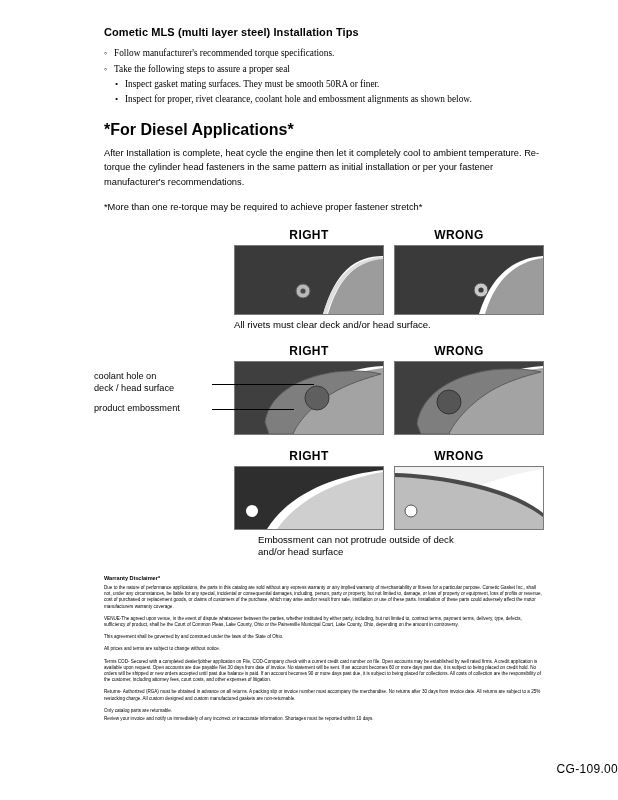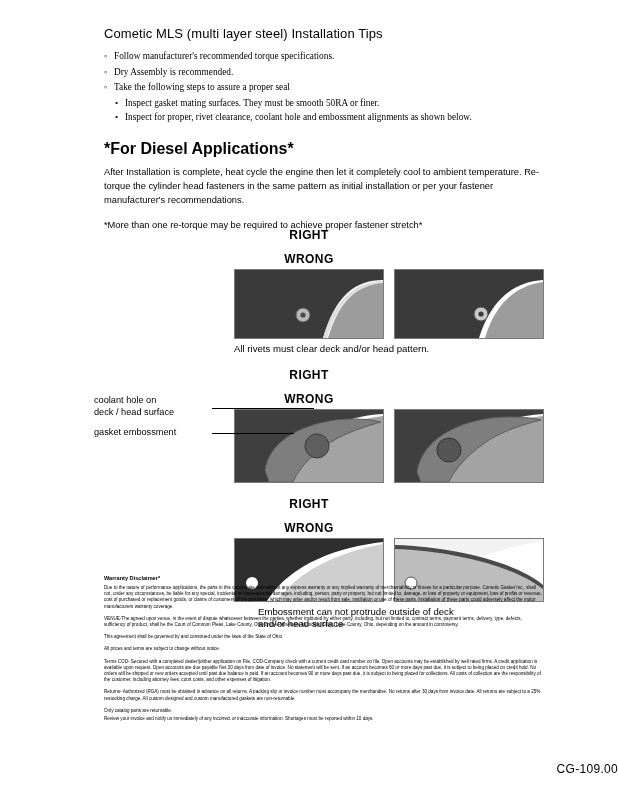--- a/index.html
+++ b/index.html
@@ -23,22 +23,22 @@
     background: #fff;
   }
   .content {
     position: absolute;
     left: 104px;
     top: 26px;
     width: 440px;
   }
 
   h1.title {
-    font-size: 13px;
-    font-weight: normal;
+    font-size: 11px;
+    font-weight: bold;
     margin: 0 0 8px 0;
     letter-spacing: 0.1px;
   }
 
   ul.bullets {
     list-style: none;
     margin: 0;
     padding: 0;
     font-family: Liberation Serif, serif;
   }
@@ -93,22 +93,21 @@
     left: 104px;
     top: 228px;
     width: 440px;
   }
   .fig-row {
     position: relative;
     width: 440px;
   }
   .fig-labels {
     display: flex;
-    gap: 10px;
-    flex-direction: column;
+    gap: 0;
   }
   .fig-label {
     font-size: 12px;
     font-weight: bold;
     text-align: center;
     letter-spacing: 0.4px;
   }
   .fig-imgs {
     display: flex;
     gap: 10px;
@@ -171,21 +170,20 @@
 </head>
 <body>
 
 <div class="page">
 
   <div class="content">
     <h1 class="title">Cometic MLS (multi layer steel) Installation Tips</h1>
 
     <ul class="bullets">
       <li>Follow manufacturer's recommended torque specifications.</li>
-      <li>Dry Assembly is recommended.</li>
       <li>
         <span>Take the following steps to assure a proper seal</span>
         <ul class="subbullets">
           <li>Inspect gasket mating surfaces.  They must be smooth 50RA or finer.</li>
           <li>Inspect for proper, rivet clearance, coolant hole and embossment alignments as shown below.</li>
         </ul>
       </li>
     </ul>
 
     <h2 class="subhead">*For Diesel Applications*</h2>
@@ -214,21 +212,21 @@
         <div class="fig-box" style="width:148px;height:68px;">
           <svg width="148" height="68" viewBox="0 0 148 68">
             <rect x="0" y="0" width="148" height="68" fill="#ffffff"></rect>
             <path d="M0,0 L148,0 L148,10 C118,12 96,30 84,68 L0,68 Z" fill="#3a3a3a"></path>
             <path d="M148,12 C120,16 100,34 90,68 L148,68 Z" fill="#9c9c9c"></path>
             <circle cx="86" cy="44" r="7" fill="#c9c9c9" stroke="#4a4a4a" stroke-width="1"></circle>
             <circle cx="86" cy="44" r="2.6" fill="#3a3a3a"></circle>
           </svg>
         </div>
       </div>
-      <p class="caption">All rivets must clear deck and/or head pattern.</p>
+      <p class="caption">All rivets must clear deck and/or head surface.</p>
     </div>
 
     <div class="fig-row" style="margin-left:130px; width:310px; margin-top:12px;">
       <div class="fig-labels">
         <div class="fig-label" style="width:150px;">RIGHT</div>
         <div class="fig-label" style="width:150px;">WRONG</div>
       </div>
       <div class="fig-imgs" style="margin-top:3px;">
         <div class="fig-box" style="width:148px;height:72px;">
           <svg width="148" height="72" viewBox="0 0 148 72">
@@ -250,21 +248,21 @@
         </div>
       </div>
 
       <div class="callout" style="left:-140px; top:26px;">
         <span>coolant hole on</span><br>
         <span>deck / head surface</span>
       </div>
       <div class="leader" style="left:-22px; top:40px; width:102px;"></div>
 
       <div class="callout" style="left:-140px; top:58px;">
-        <span>gasket embossment</span>
+        <span>product embossment</span>
       </div>
       <div class="leader" style="left:-22px; top:65px; width:82px;"></div>
     </div>
 
     <div class="fig-row" style="margin-left:130px; width:310px; margin-top:14px;">
       <div class="fig-labels">
         <div class="fig-label" style="width:150px;">RIGHT</div>
         <div class="fig-label" style="width:150px;">WRONG</div>
       </div>
       <div class="fig-imgs" style="margin-top:3px;">

